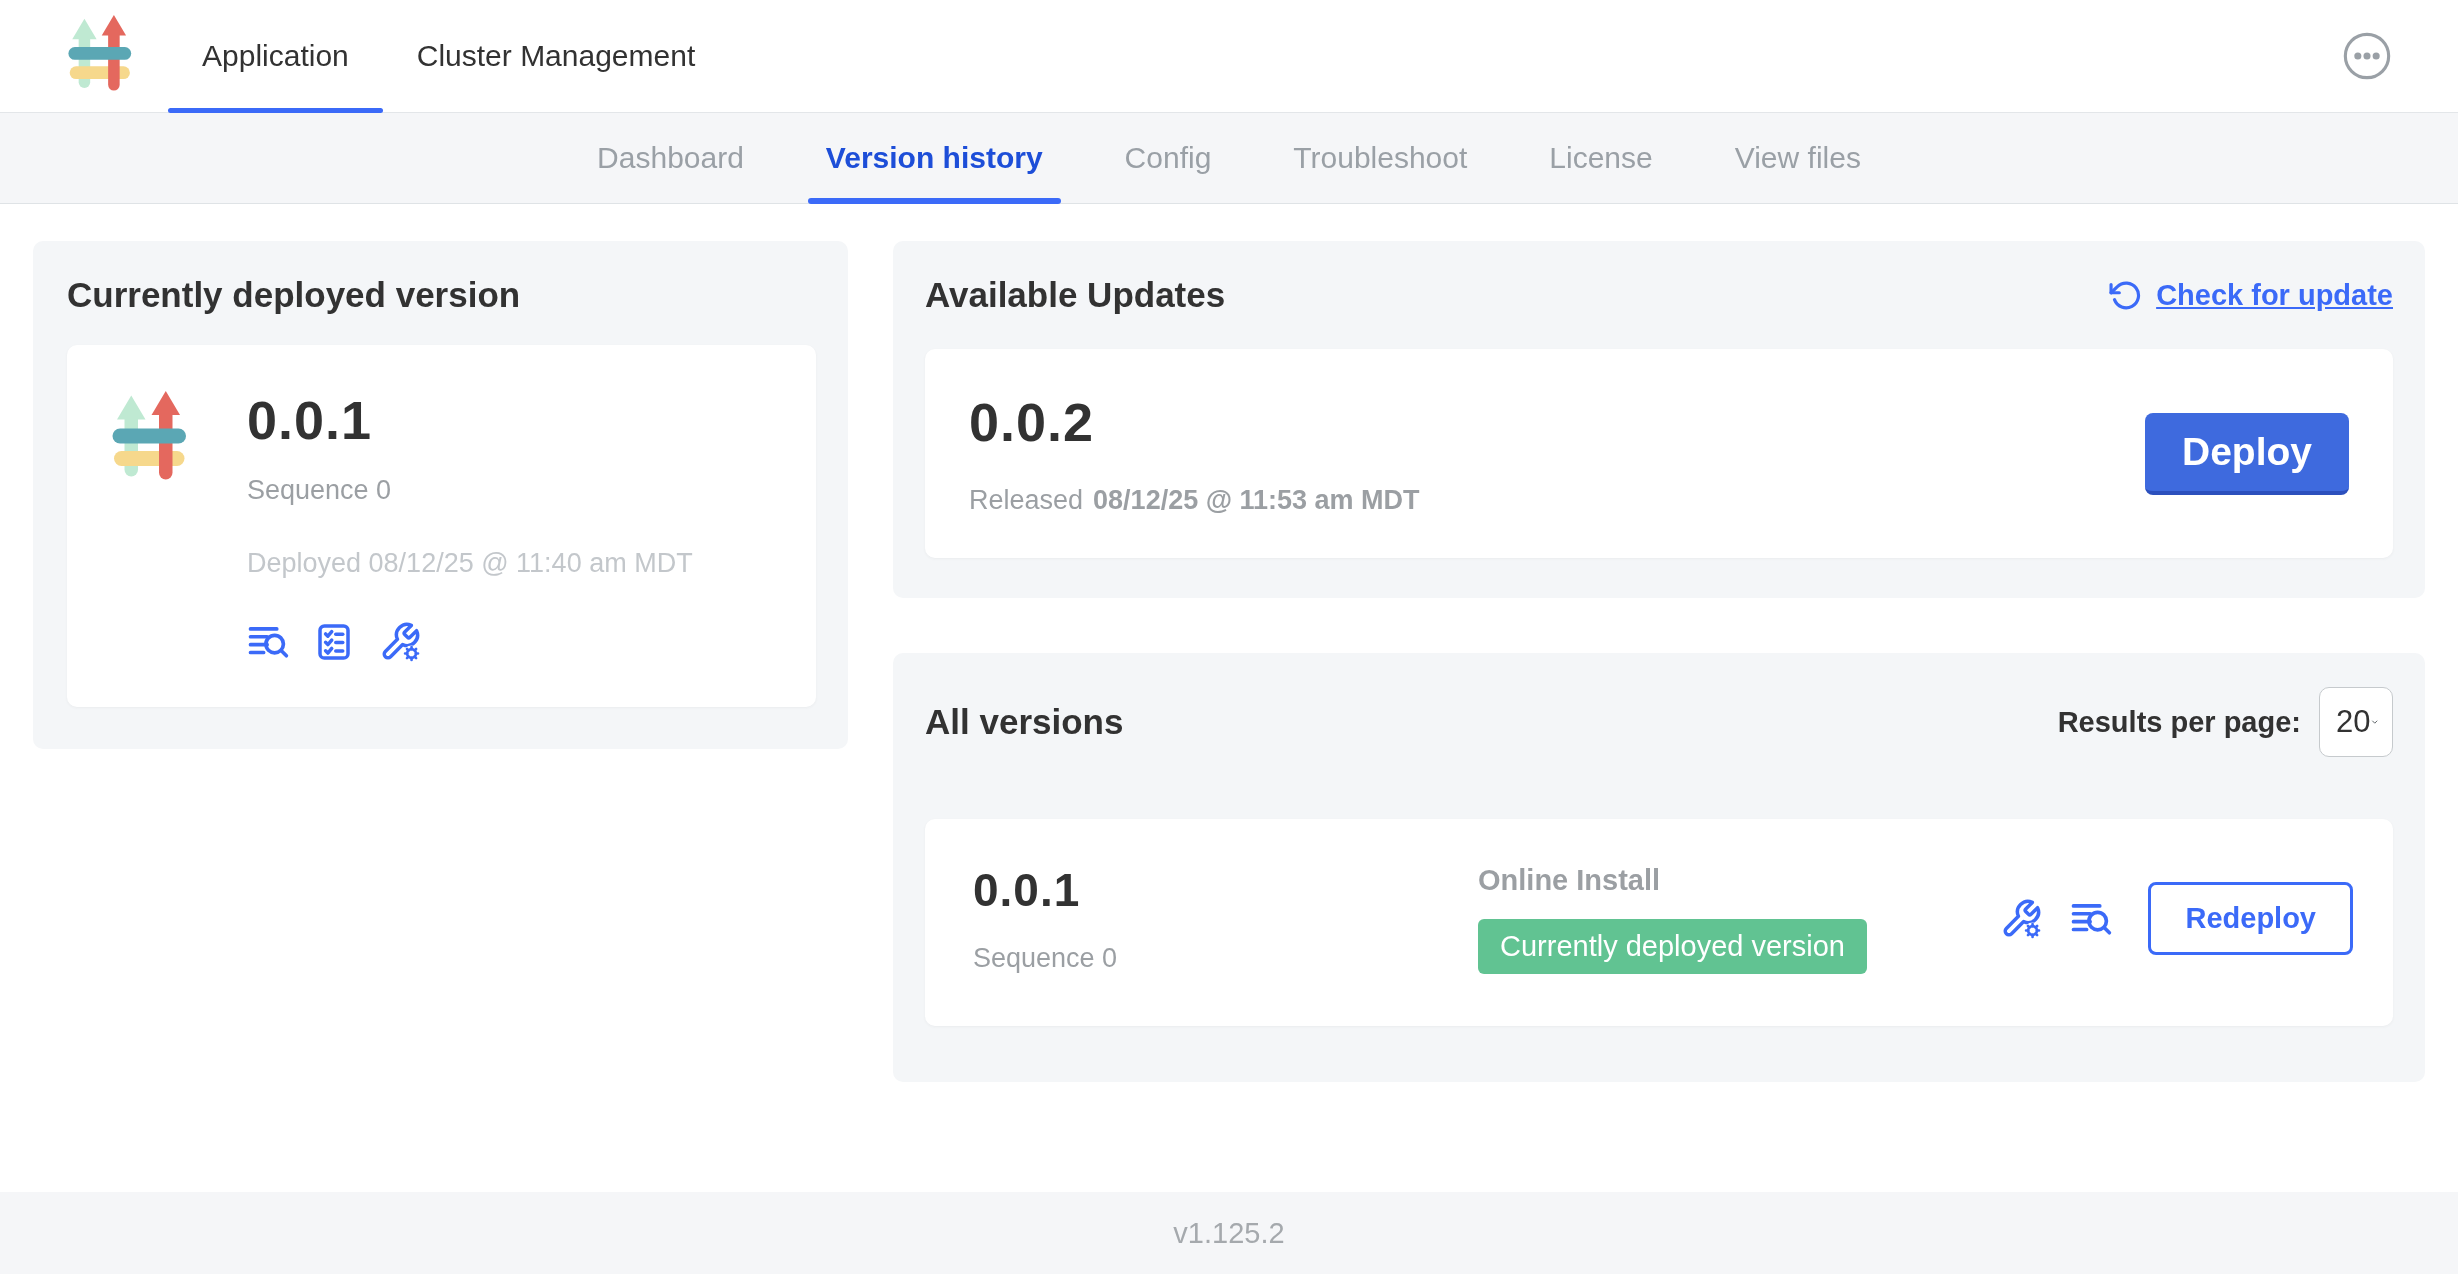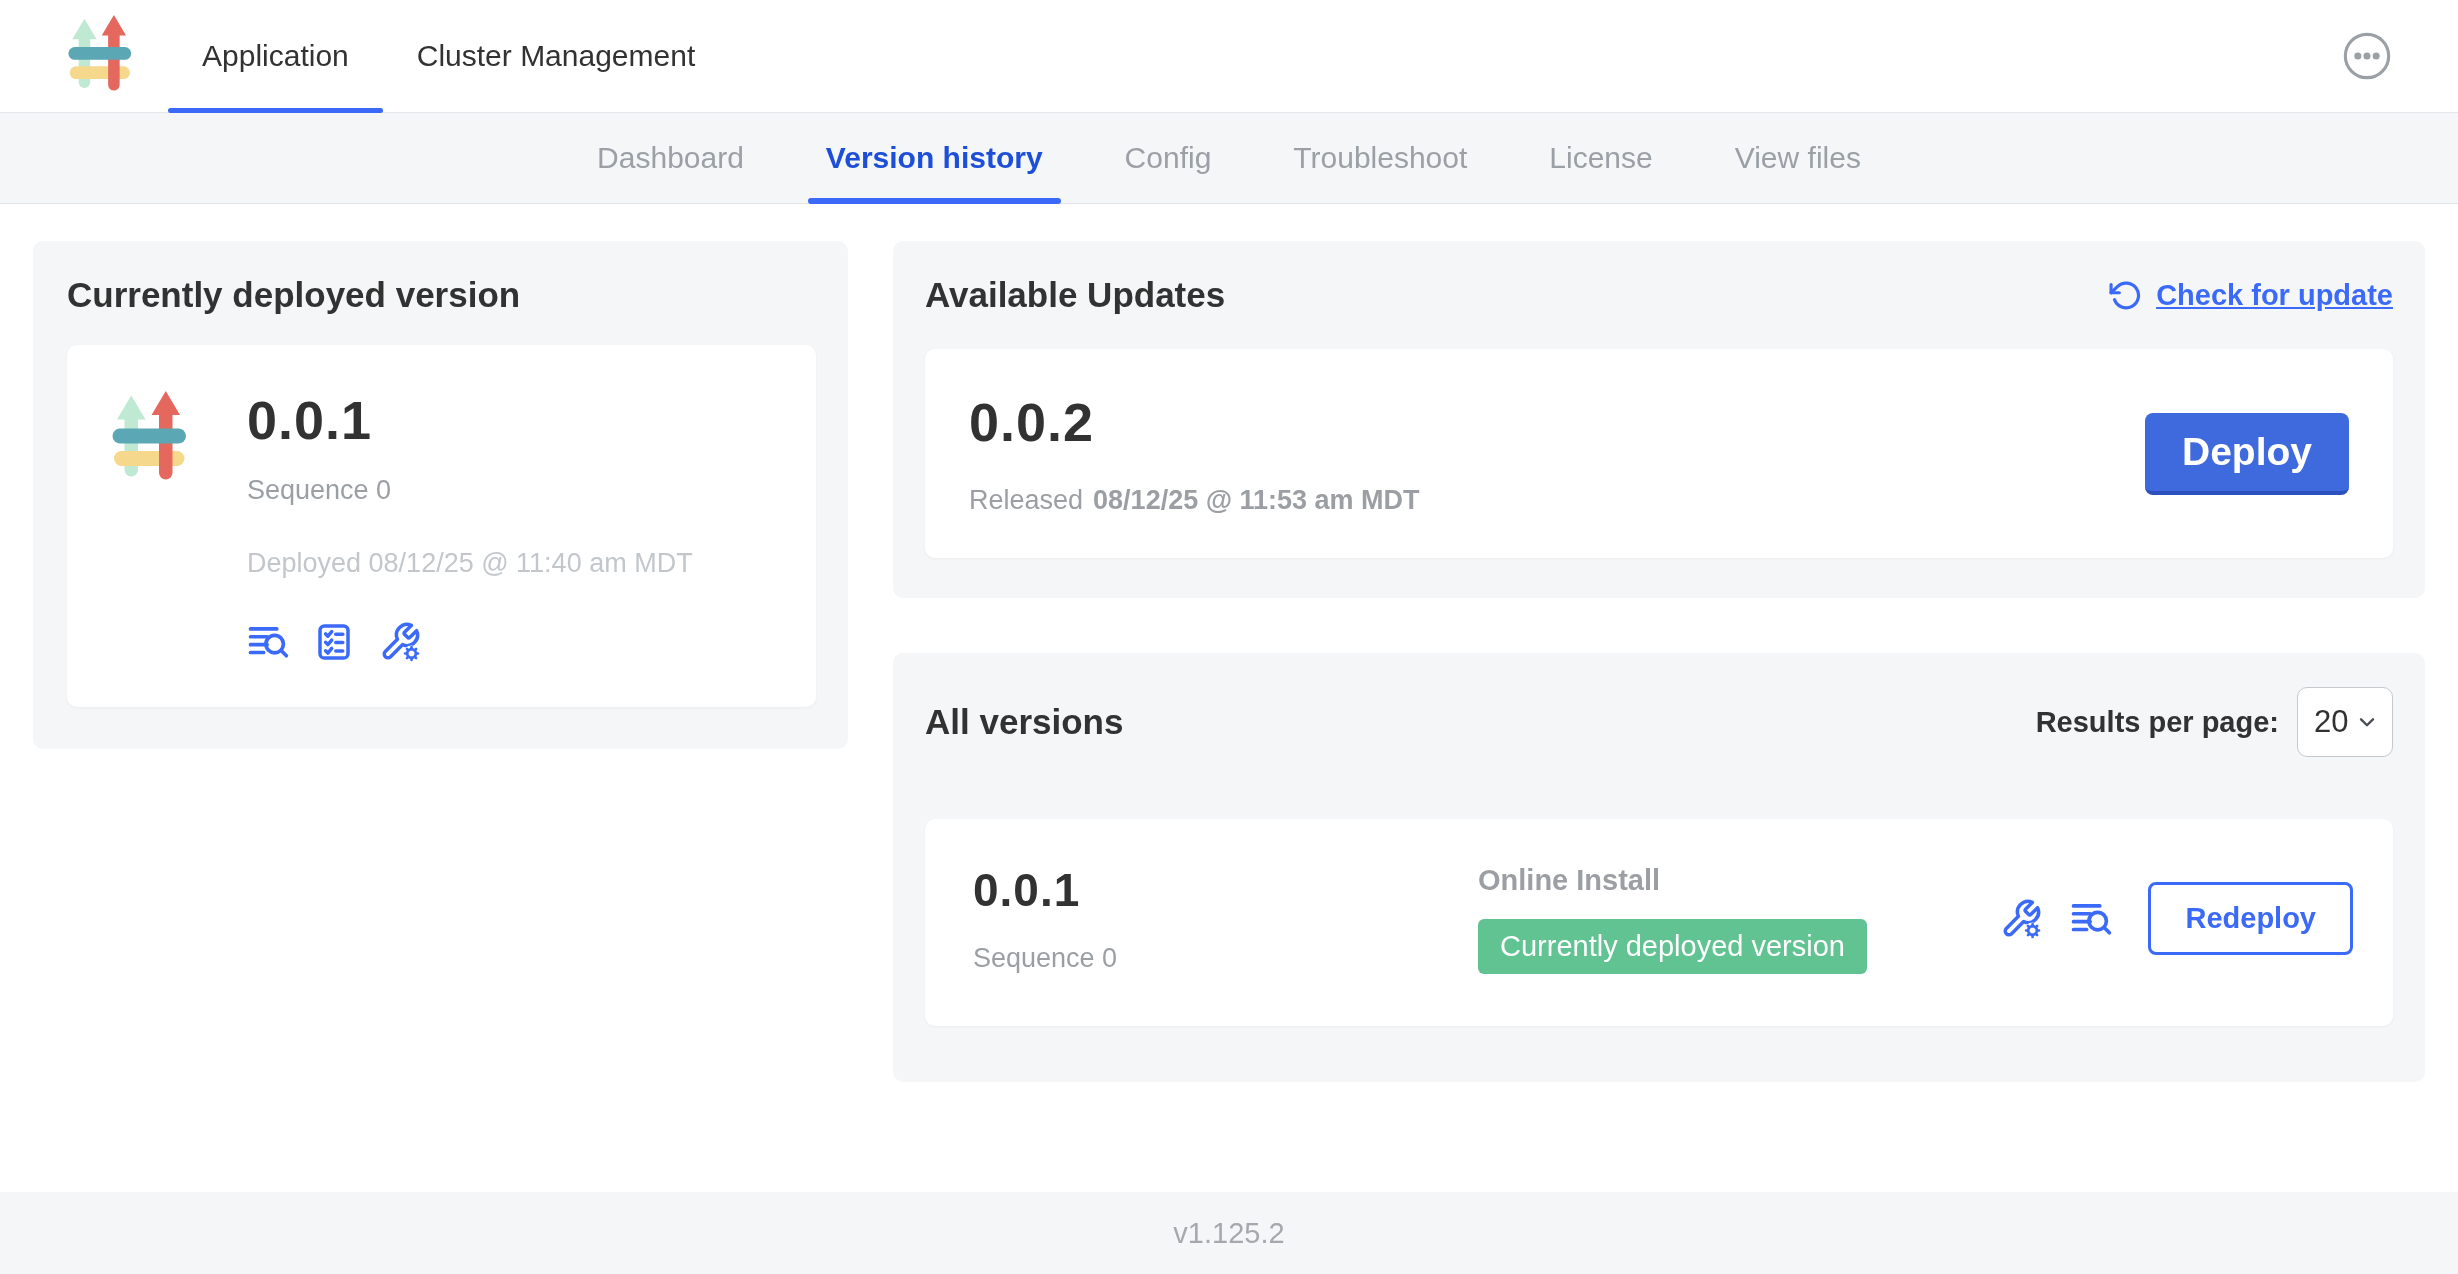--- a/index.html
+++ b/index.html
@@ -81,21 +81,21 @@
     font-size:39px; font-weight:bold; font-family:inherit;
     padding:17px 37px; border:none; border-bottom:4px solid #2c50bd;
     border-radius:8px; cursor:pointer;
   }
 
   .allversions-card { padding:34px 32px 56px 32px; }
   .av-head { display:flex; justify-content:space-between; align-items:center; }
   .rpp { display:flex; align-items:center; gap:18px; }
   .rpp-label { font-size:29px; font-weight:bold; color:#323232; }
   .rpp-select {
-    width:96px; height:70px; background:#fff; border:1px solid #c6cacd; border-radius:10px;
+    width:74px; height:70px; background:#fff; border:1px solid #c6cacd; border-radius:10px;
     display:flex; align-items:center; justify-content:space-between;
     padding:0 12px 0 16px; cursor:pointer;
   }
   .rpp-value { font-size:31px; color:#323232; }
   .rpp-select svg { width:26px; height:26px; }
   .av-inner { margin-top:62px; padding:44px 40px 52px 48px; display:flex; align-items:center; }
   .row-version-col { width:505px; flex:none; }
   .row-version { font-size:46px; font-weight:bold; color:#323232; letter-spacing:1px; }
   .row-sequence { font-size:27px; color:#9b9fa3; margin-top:26px; }
   .row-mid-col { flex:1; }

